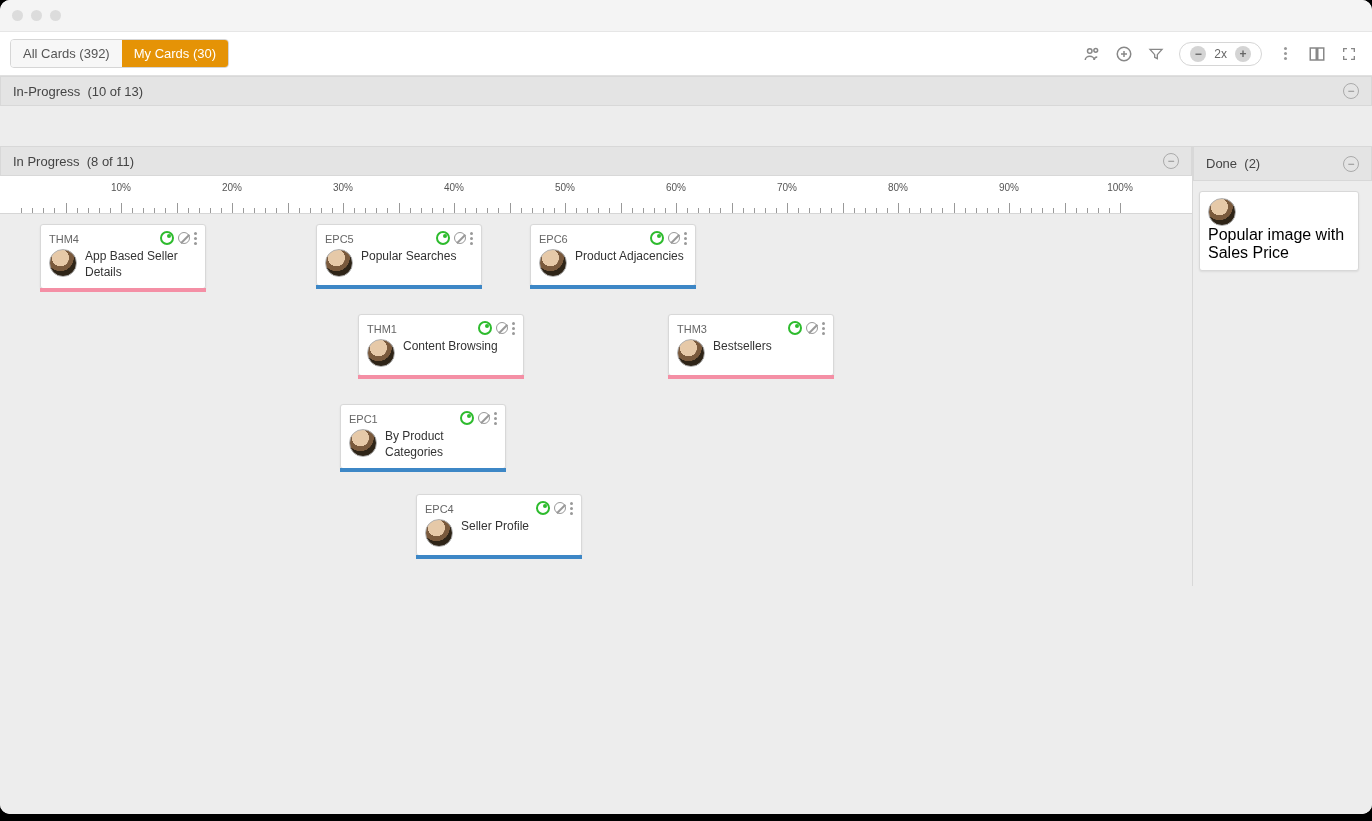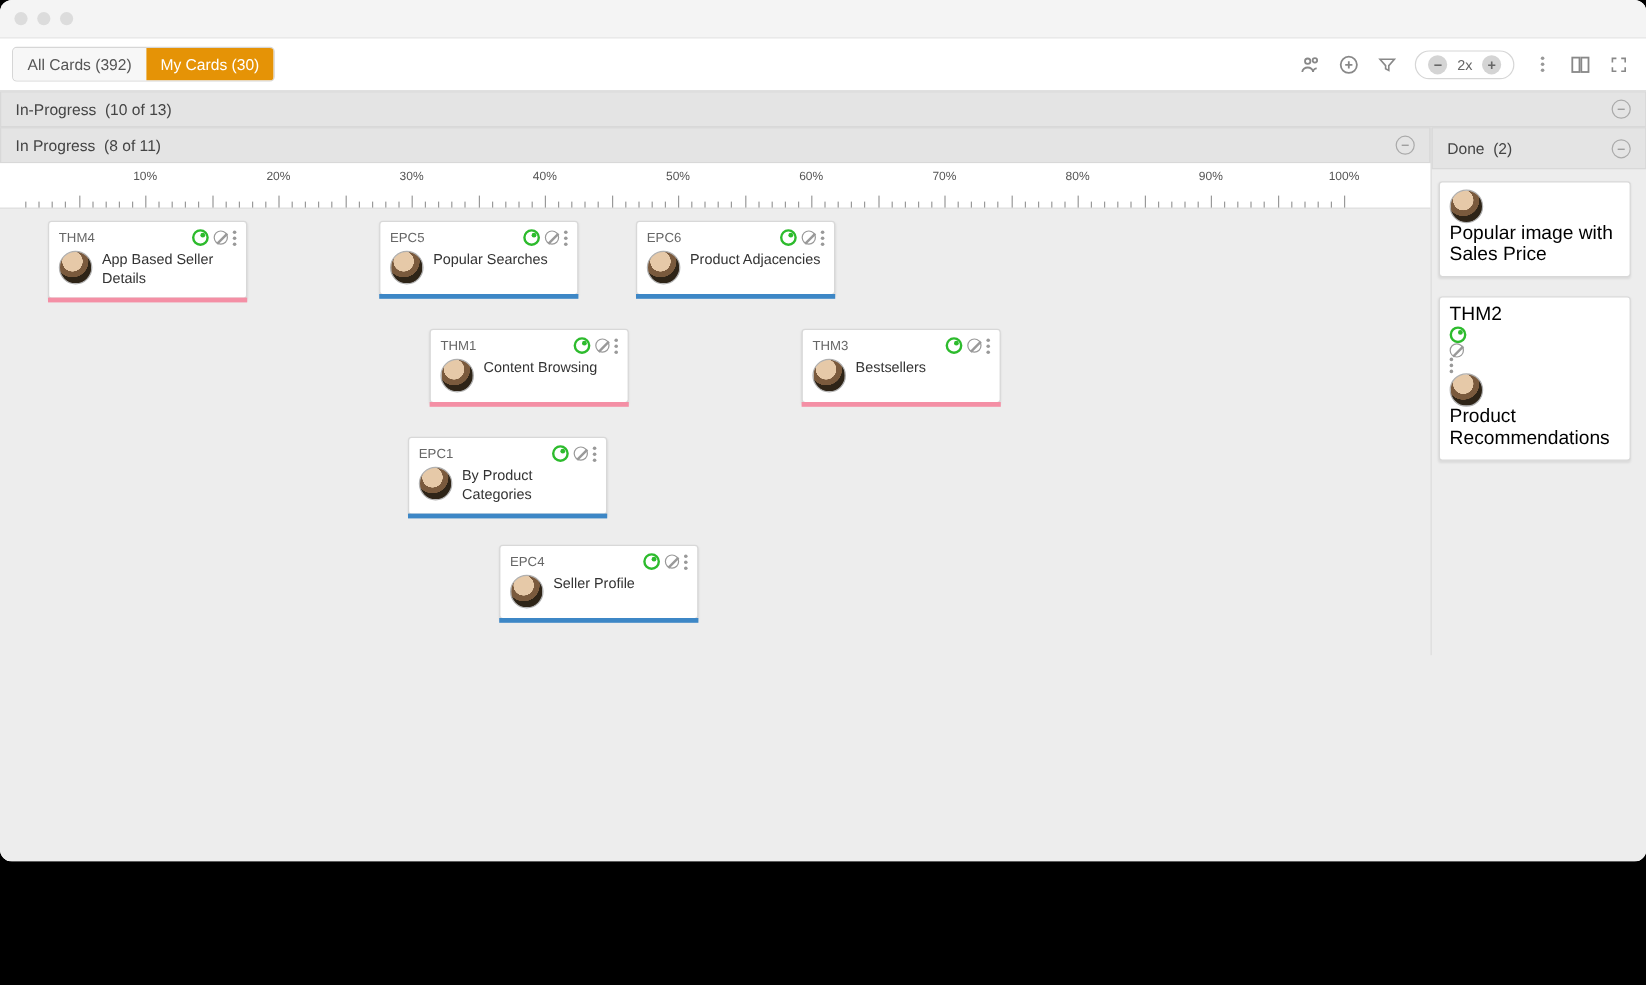--- a/index.html
+++ b/index.html
@@ -1,17 +1,17 @@
 <!DOCTYPE html>
 <html><head>
 <meta charset="utf-8">
 <style>
   * { box-sizing: border-box; margin: 0; padding: 0; }
   body { font-family: -apple-system, Helvetica, Arial, sans-serif; background:#000; }
-  .window { width:1372px; height:718px; background:#fff; border-radius:10px; overflow:hidden; display:flex; flex-direction:column; }
+  .window { width:1372px; height:814px; background:#fff; border-radius:10px; overflow:hidden; display:flex; flex-direction:column; }
   .titlebar { height:32px; background:#f4f4f4; display:flex; align-items:center; padding:0 12px; gap:8px; border-bottom:1px solid #e6e6e6;}
   .dot { width:11px; height:11px; border-radius:50%; background:#dcdcdc; }
   .toolbar { height:44px; border-bottom:1px solid #e0e0e0; display:flex; align-items:center; justify-content:space-between; padding:0 14px 0 10px; }
   .tabs { display:flex; align-items:center; border:1px solid #d6d6d6; border-radius:4px; overflow:hidden; }
   .tab { padding:6px 12px; font-size:13px; color:#555; background:#f7f7f7; cursor:pointer; }
   .tab.active { background:#e59306; color:#fff; }
   .toolbar-right { display:flex; align-items:center; gap:14px; color:#888; }
   .icon-btn { width:18px; height:18px; display:flex; align-items:center; justify-content:center; cursor:pointer; color:#888;}
   .zoom { display:flex; align-items:center; gap:8px; border:1px solid #d6d6d6; border-radius:16px; padding:3px 10px; font-size:12px; color:#666;}
   .zoom .circ { width:16px; height:16px; border-radius:50%; background:#d4d4d4; display:flex; align-items:center; justify-content:center; color:#666; font-weight:bold; font-size:12px; cursor:pointer;}
@@ -109,21 +109,21 @@
 
   <div class="board">
     <div class="section-bar">
       <div>
         <span>In-Progress</span>
         &nbsp;<span>(10 of 13)</span>
       </div>
       <div class="collapse-circle">−</div>
     </div>
 
-    <div class="lane-wrap" style="height:440px;">
+    <div class="lane-wrap" style="height:440px;margin-top:40px;">
       <div class="lane-left">
         <div class="section-bar">
           <div>
             <span>In Progress</span>
             &nbsp;<span>(8 of 11)</span>
           </div>
           <div class="collapse-circle">−</div>
         </div>
         <div class="ruler" id="ruler">
             <div class="tick" style="left: 121px;">10%</div>
@@ -383,36 +383,17 @@
           <div class="collapse-circle">−</div>
         </div>
         <div class="done-col" id="done-col">
             <div class="done-card">
     <div class="body">
       <div class="avatar"></div>
       <div class="title">Popular image with Sales Price</div>
     </div>
     <div class="stripe blue"></div>
             </div>
-            <div class="done-card">
-    <div class="hdr">
-      <span>THM2</span>
-      <div class="controls">
-        <div class="gauge"></div>
-        <div class="block-icon"></div>
-        <div class="more-icon">
-                    <span></span>
-                    <span></span>
-                    <span></span>
-                  </div>
-      </div>
-    </div>
-    <div class="body">
-      <div class="avatar"></div>
-      <div class="title">Product Recommendations</div>
-    </div>
-    <div class="stripe pink"></div>
-            </div>
           </div>
       </div>
     </div>
   </div>
 </div>
 
 </body></html>

